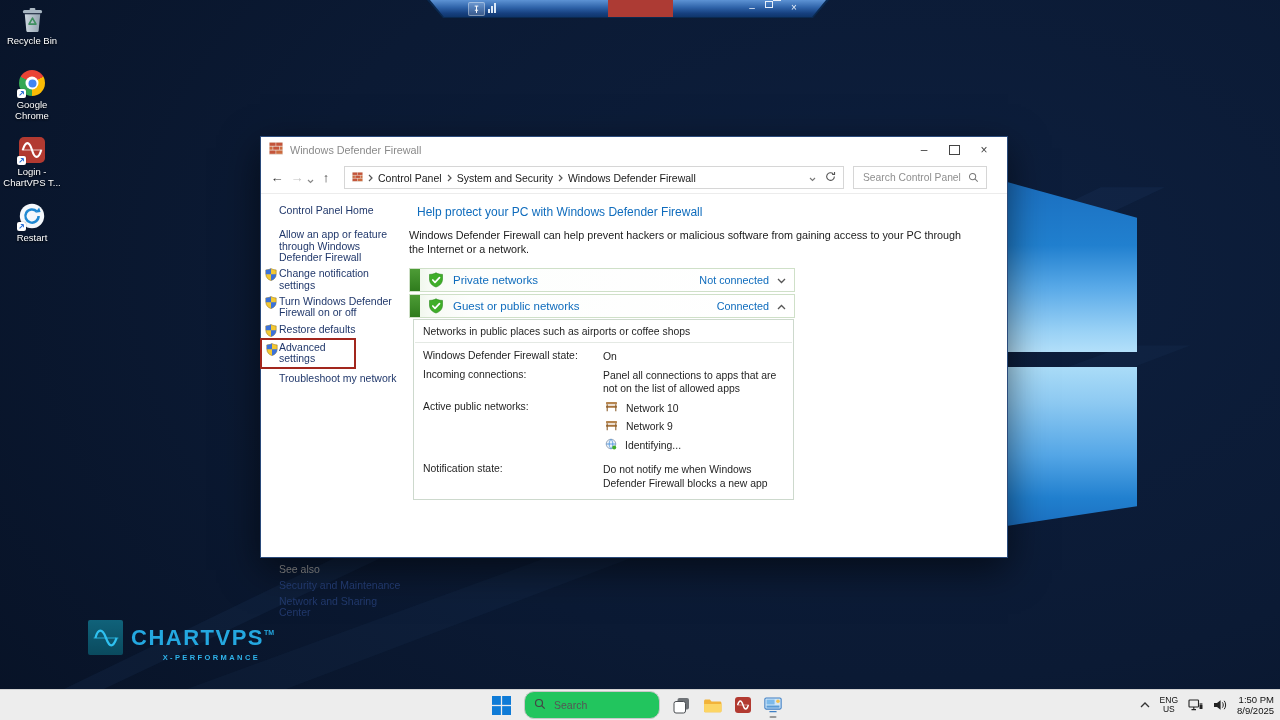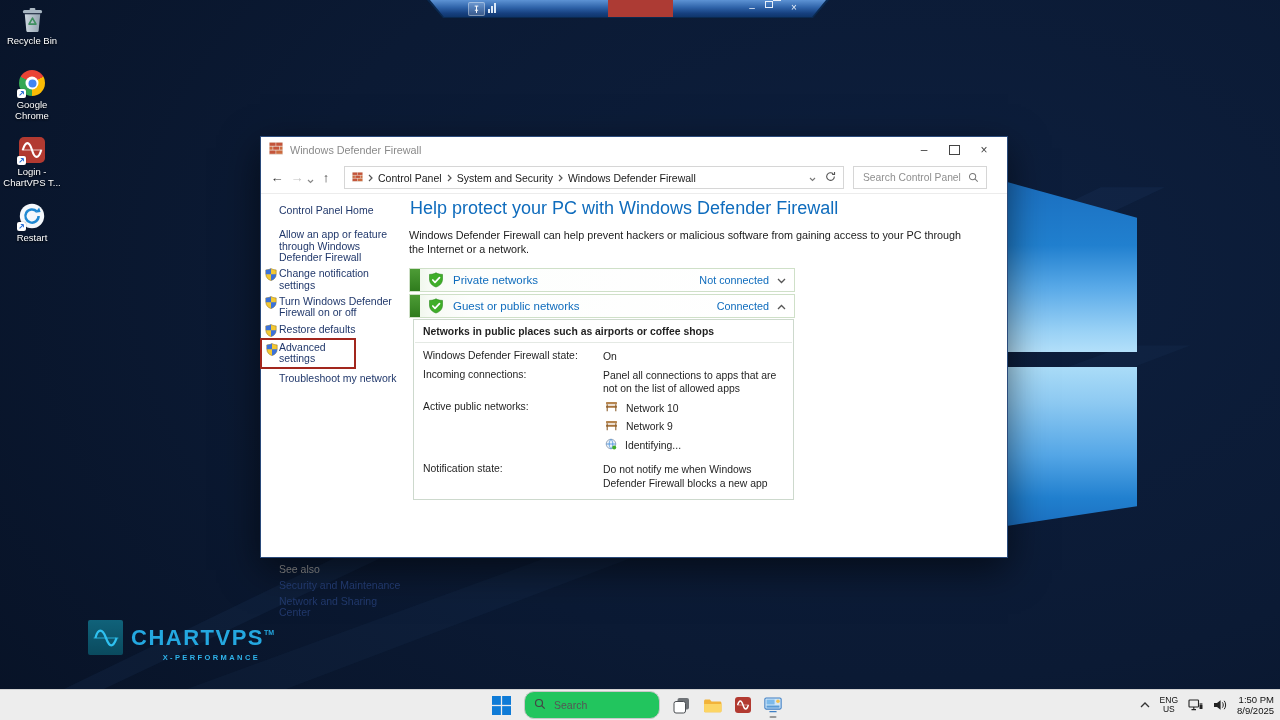--- a/index.html
+++ b/index.html
@@ -84,34 +84,34 @@
   .has-shield{position:relative;padding-left:16px;margin-left:-16px;width:134px;box-sizing:border-box;}
   .has-shield .shield{position:absolute;left:2px;top:0;}
   .task.highlighted{border:2.5px solid #a2261d;margin-left:-19px;margin-top:3px;
     padding:2px 4px 2px 17px;width:96px;}
   .task.highlighted .shield{left:4px;top:3px;}
   .see-also{position:absolute;left:18px;top:370px;}
   .see-also .hdr{color:#6d6d6d;margin-bottom:5px;cursor:default;}
   .see-also .lnk{margin-top:4px;cursor:pointer;}
   
   .main{position:absolute;left:148px;top:60px;width:600px;}
-  .main h1{margin:1px;font-size:18px;font-weight:400;color:#0f6cbd;}
+  .main h1{margin:8px;font-size:12px;font-weight:400;color:#0f6cbd;}
   .intro{margin:9px 0 0;font-size:10.8px;color:#1b1b1b;width:568px;line-height:1.32;}
   .net-rows{margin-top:11px;width:386px;}
   .net-row{height:24px;display:flex;align-items:center;border:1px solid #cfe0c8;margin-bottom:2px;
     background:linear-gradient(90deg,#eaf4e5 0,#f6faf4 18px,#fdfefd 60px,#ffffff 100%);
     box-sizing:border-box;cursor:pointer;}
   .gbar{width:10px;height:100%;background:linear-gradient(180deg,#4d9c36,#2f7c1d);flex-shrink:0;}
   .net-row .gshield{margin-left:8px;display:flex;}
   .net-name{margin-left:9px;font-size:11.5px;color:#0f6cbd;flex:1;}
   .net-status{font-size:10.8px;color:#0f6cbd;}
   .net-chev{margin:2px 8px 0 8px;display:flex;}
   .net-details{margin-left:4px;width:381px;border:1px solid #cdd9cd;margin-top:-1px;
     box-sizing:border-box;background:#fff;}
-  .subtitle{padding:6px 9px 5px;font-size:10.4px;color:#1f1f1f;font-weight:bold;}
+  .subtitle{padding:6px 9px 5px;font-size:10.4px;color:#1f1f1f;}
   .divider{height:1px;background:#e4e9e4;margin:0 1px;}
   .dgrid{padding:7px 9px 9px;font-size:10.4px;color:#1f1f1f;}
   .drow{display:flex;margin-bottom:6px;}
   .dlabel{width:180px;flex-shrink:0;}
   .dvalue{width:207px;line-height:1.28;}
   .ditem{display:flex;align-items:center;gap:8px;margin-bottom:4px;margin-left:2px;}
   
   .brand{position:absolute;left:88px;top:620px;display:flex;align-items:flex-start;}
   .brand-square{width:35px;height:35px;border-radius:2px;background:linear-gradient(180deg,#10627a,#0a4a5e);
     display:flex;align-items:center;justify-content:center;}

